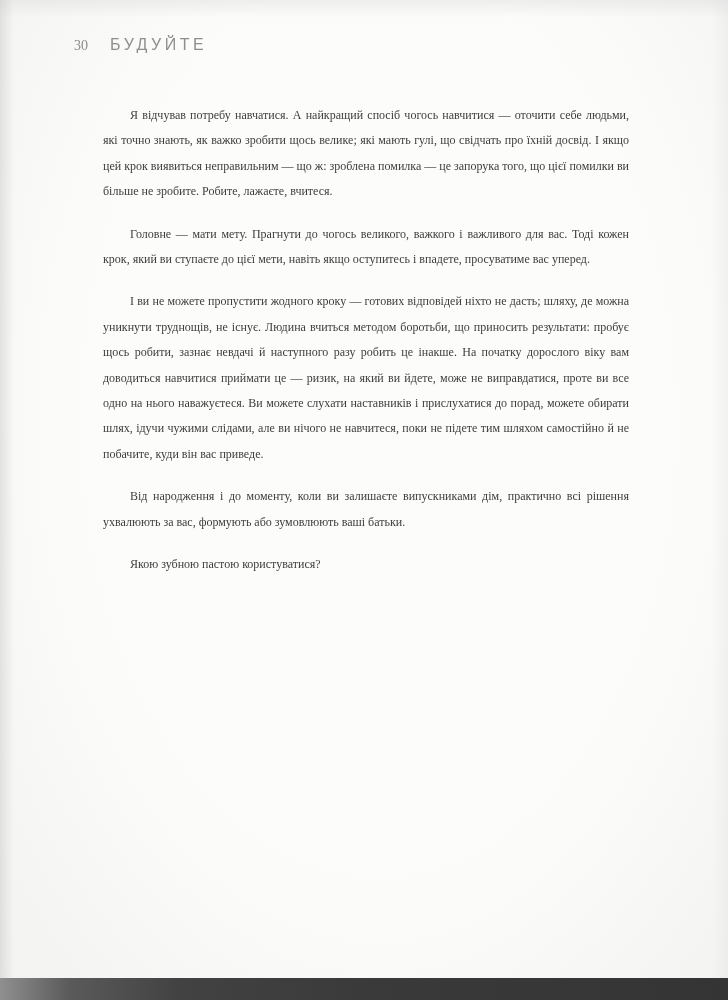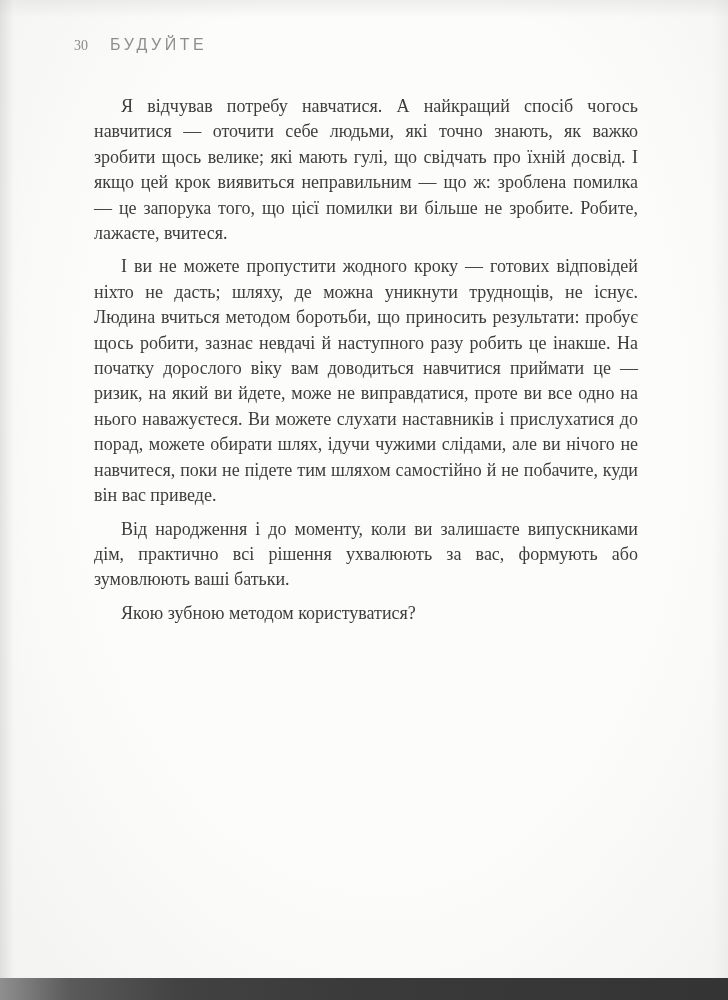--- a/index.html
+++ b/index.html
@@ -44,24 +44,24 @@
     font-weight: 500;
   }
   .text-block {
     position: absolute;
     left: 86px;
     top: 86px;
     width: 560px;
     filter: blur(0.35px);
   }
   .text-block p {
-    margin: 8px;
+    margin: 17px;
     text-indent: 27px;
     text-align: justify;
-    font-size: 18px;
+    font-size: 12px;
     line-height: 25.4px;
     color: #3d3d3d;
     font-family: "Liberation Serif", "DejaVu Serif", serif;
   }
   .bottom-bar {
     position: absolute;
     left: 0;
     right: 0;
     bottom: 0;
     height: 22px;
@@ -73,20 +73,21 @@
 
 <div class="page">
 
   <header class="running-header">
     <span class="page-number">30</span>
     <span class="running-head">БУДУЙТЕ</span>
   </header>
 
   <main class="text-block">
     <p>Я відчував потребу навчатися. А найкращий спосіб чогось навчитися — оточити себе людьми, які точно знають, як важко зробити щось велике; які мають гулі, що свідчать про їхній досвід. І якщо цей крок виявиться неправильним — що ж: зроблена помилка — це запорука того, що цієї помилки ви більше не зробите. Робите, лажаєте, вчитеся.</p>
+    <p>Головне — мати мету. Прагнути до чогось великого, важкого і важливого для вас. Тоді кожен крок, який ви ступаєте до цієї мети, навіть якщо оступитесь і впадете, просуватиме вас уперед.</p>
     <p>І ви не можете пропустити жодного кроку — готових відповідей ніхто не дасть; шляху, де можна уникнути труднощів, не існує. Людина вчиться методом боротьби, що приносить результати: пробує щось робити, зазнає невдачі й наступного разу робить це інакше. На початку дорослого віку вам доводиться навчитися приймати це — ризик, на який ви йдете, може не виправдатися, проте ви все одно на нього наважуєтеся. Ви можете слухати наставників і прислухатися до порад, можете обирати шлях, ідучи чужими слідами, але ви нічого не навчитеся, поки не підете тим шляхом самостійно й не побачите, куди він вас приведе.</p>
     <p>Від народження і до моменту, коли ви залишаєте випускниками дім, практично всі рішення ухвалюють за вас, формують або зумовлюють ваші батьки.</p>
-    <p>Якою зубною методом користуватися?</p>
+    <p>Якою зубною пастою користуватися?</p>
   </main>
 
   <div class="bottom-bar"></div>
 
 </div>
 
 </body></html>

